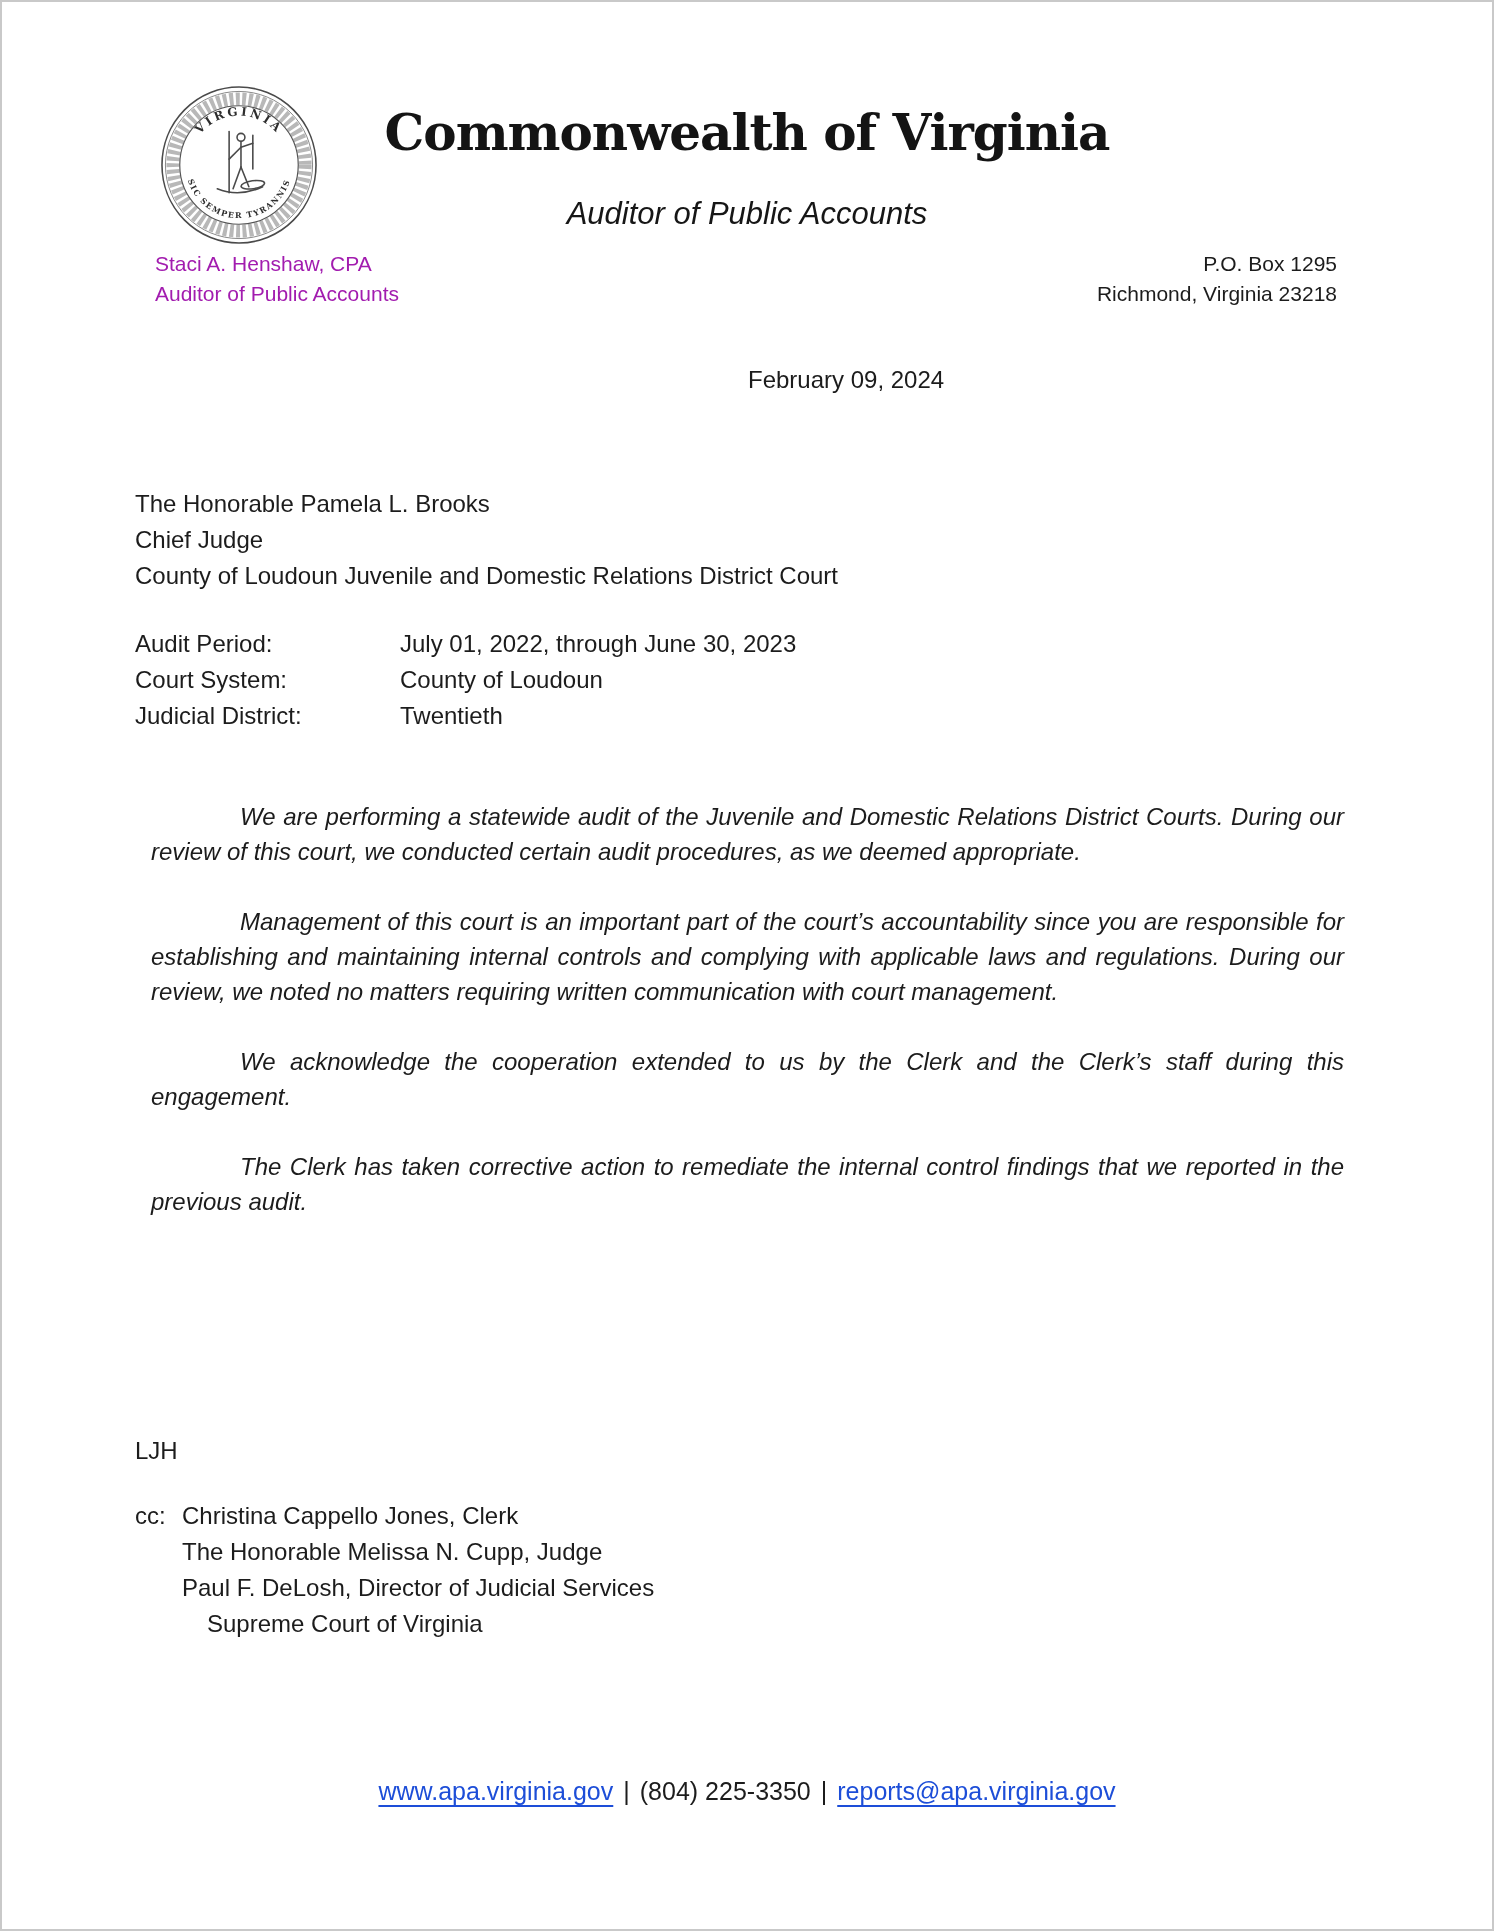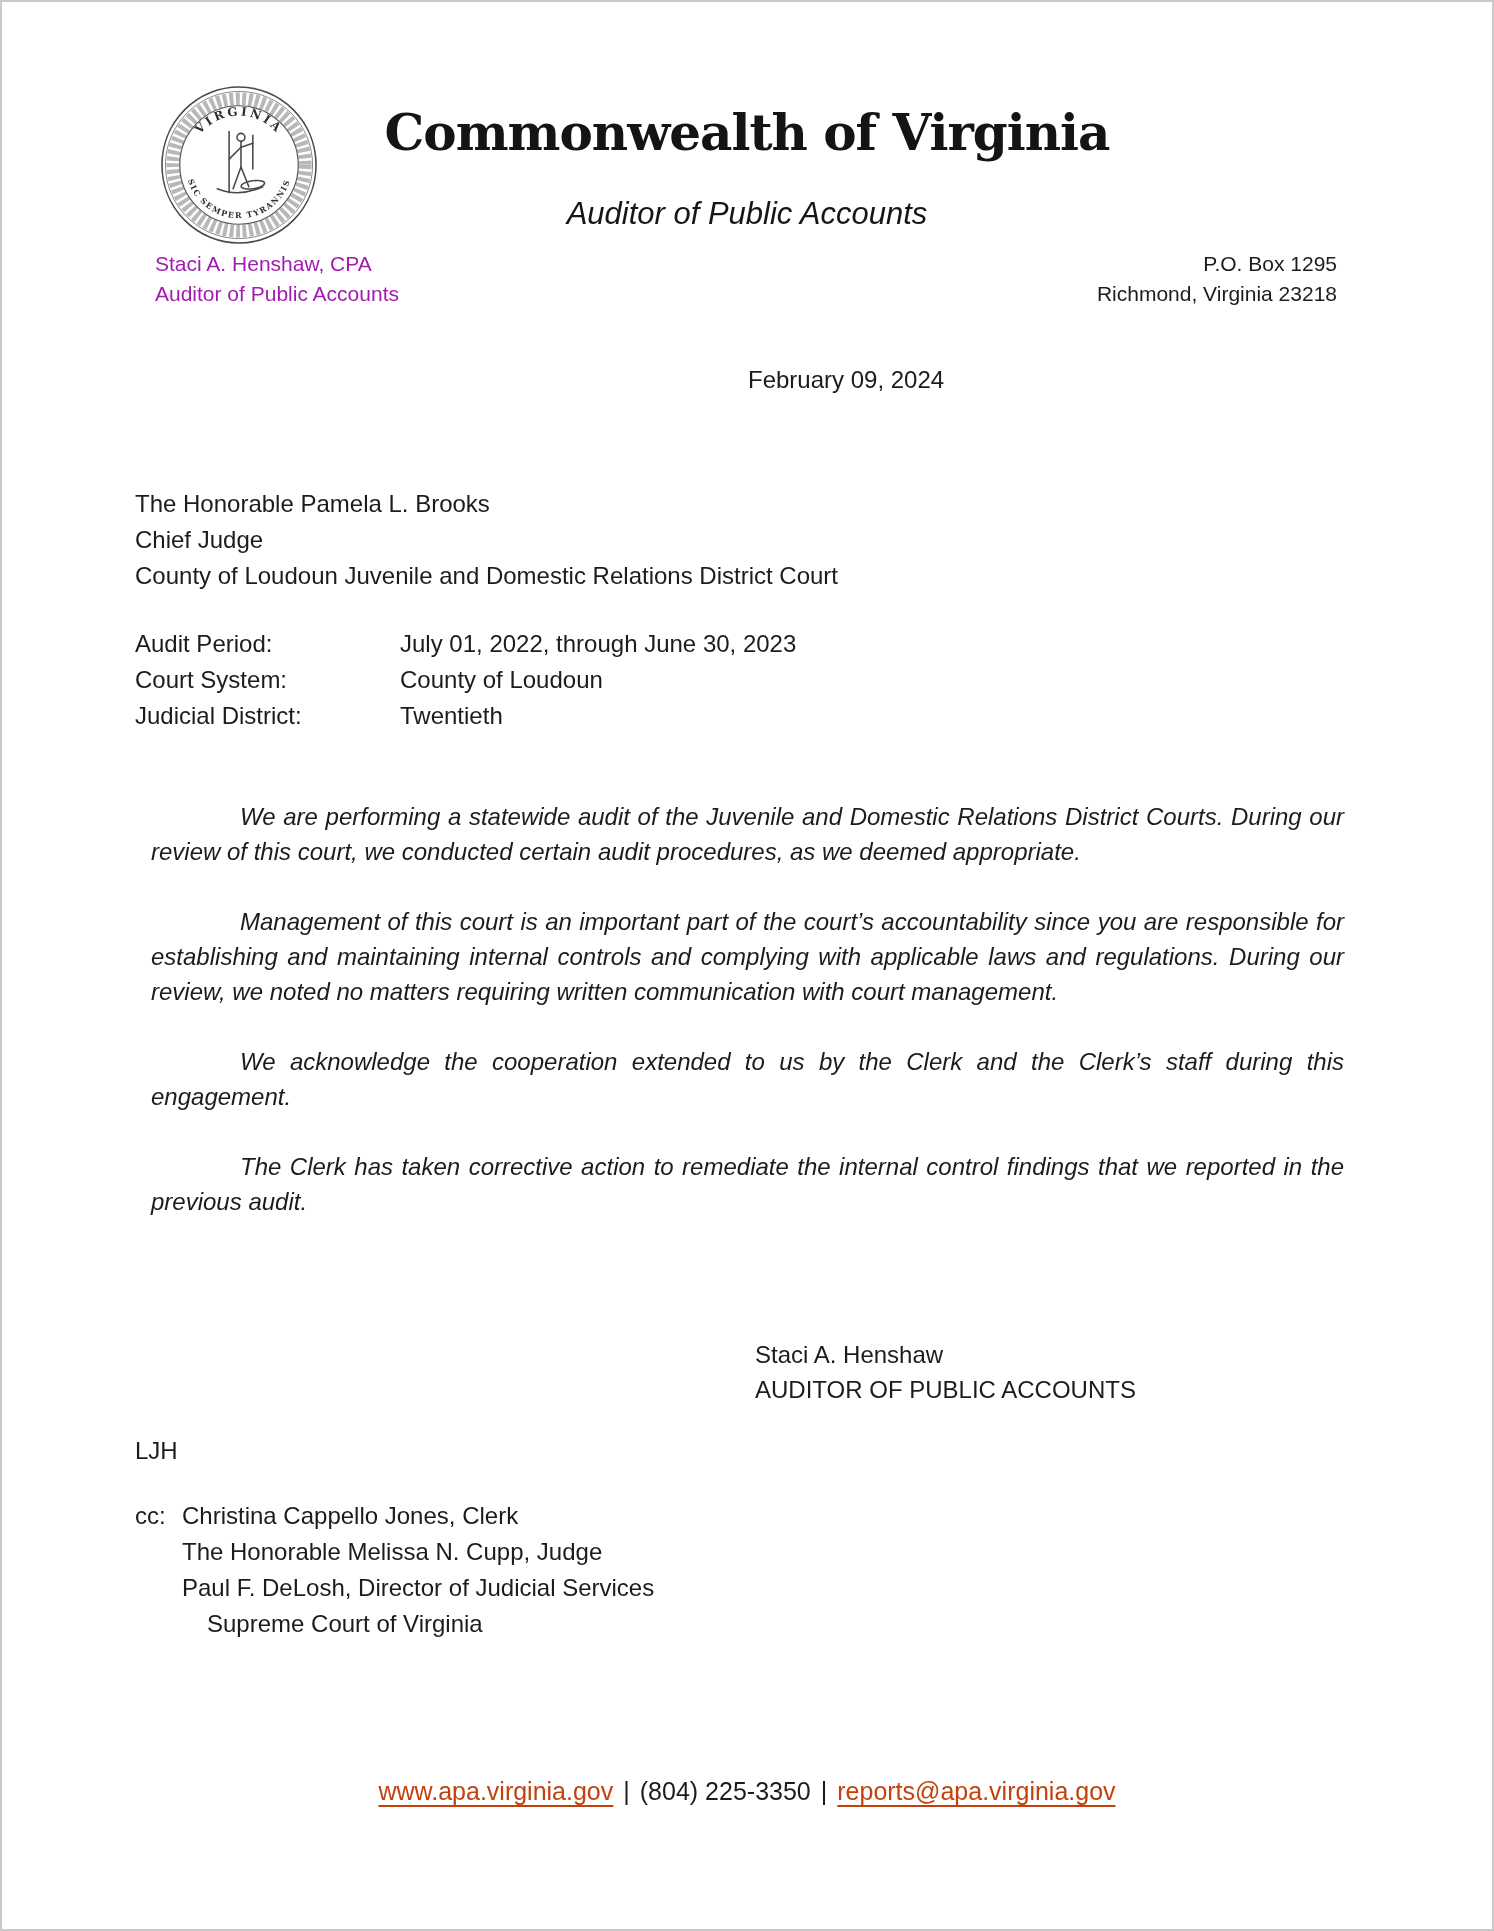--- a/index.html
+++ b/index.html
@@ -76,21 +76,21 @@
   .cc-list{margin-left:47px;}
   .cc-sub{padding-left:25px;}
   
   .footer{
     position:absolute;left:0;top:1774px;width:100%;
     text-align:center;
     font-size:25px;line-height:35px;
     color:#1c1c1c;
   }
   .footer a{
-    color:#c2410c;
+    color:#1d4ed8;
     text-decoration:underline;
     text-underline-offset:5px;
     cursor:pointer;
   }
   .footer .sep{padding:0 10px;color:#1c1c1c;}
 </style>
 </head>
 <body>
 
 <div class="page">
@@ -159,24 +159,20 @@
     </div>
   </div>
 
   <div class="paragraphs">
     <p>We are performing a statewide audit of the Juvenile and Domestic Relations District Courts. During our review of this court, we conducted certain audit procedures, as we deemed appropriate.</p>
     <p>Management of this court is an important part of the court’s accountability since you are responsible for establishing and maintaining internal controls and complying with applicable laws and regulations.  During our review, we noted no matters requiring written communication with court management.</p>
     <p>We acknowledge the cooperation extended to us by the Clerk and the Clerk’s staff during this engagement.</p>
     <p>The Clerk has taken corrective action to remediate the internal control findings that we reported in the previous audit.</p>
   </div>
 
-  <div class="signature">
-    <div>Staci A. Henshaw</div>
-    <div>AUDITOR OF PUBLIC ACCOUNTS</div>
-  </div>
 
   <div class="initials">LJH</div>
 
   <div class="cc-block">
     <span class="cc-label">cc:</span>
     <div class="cc-list">
       <div>Christina Cappello Jones, Clerk</div>
       <div>The Honorable Melissa N. Cupp, Judge</div>
       <div>Paul F. DeLosh, Director of Judicial Services</div>
       <div class="cc-sub">Supreme Court of Virginia</div>

